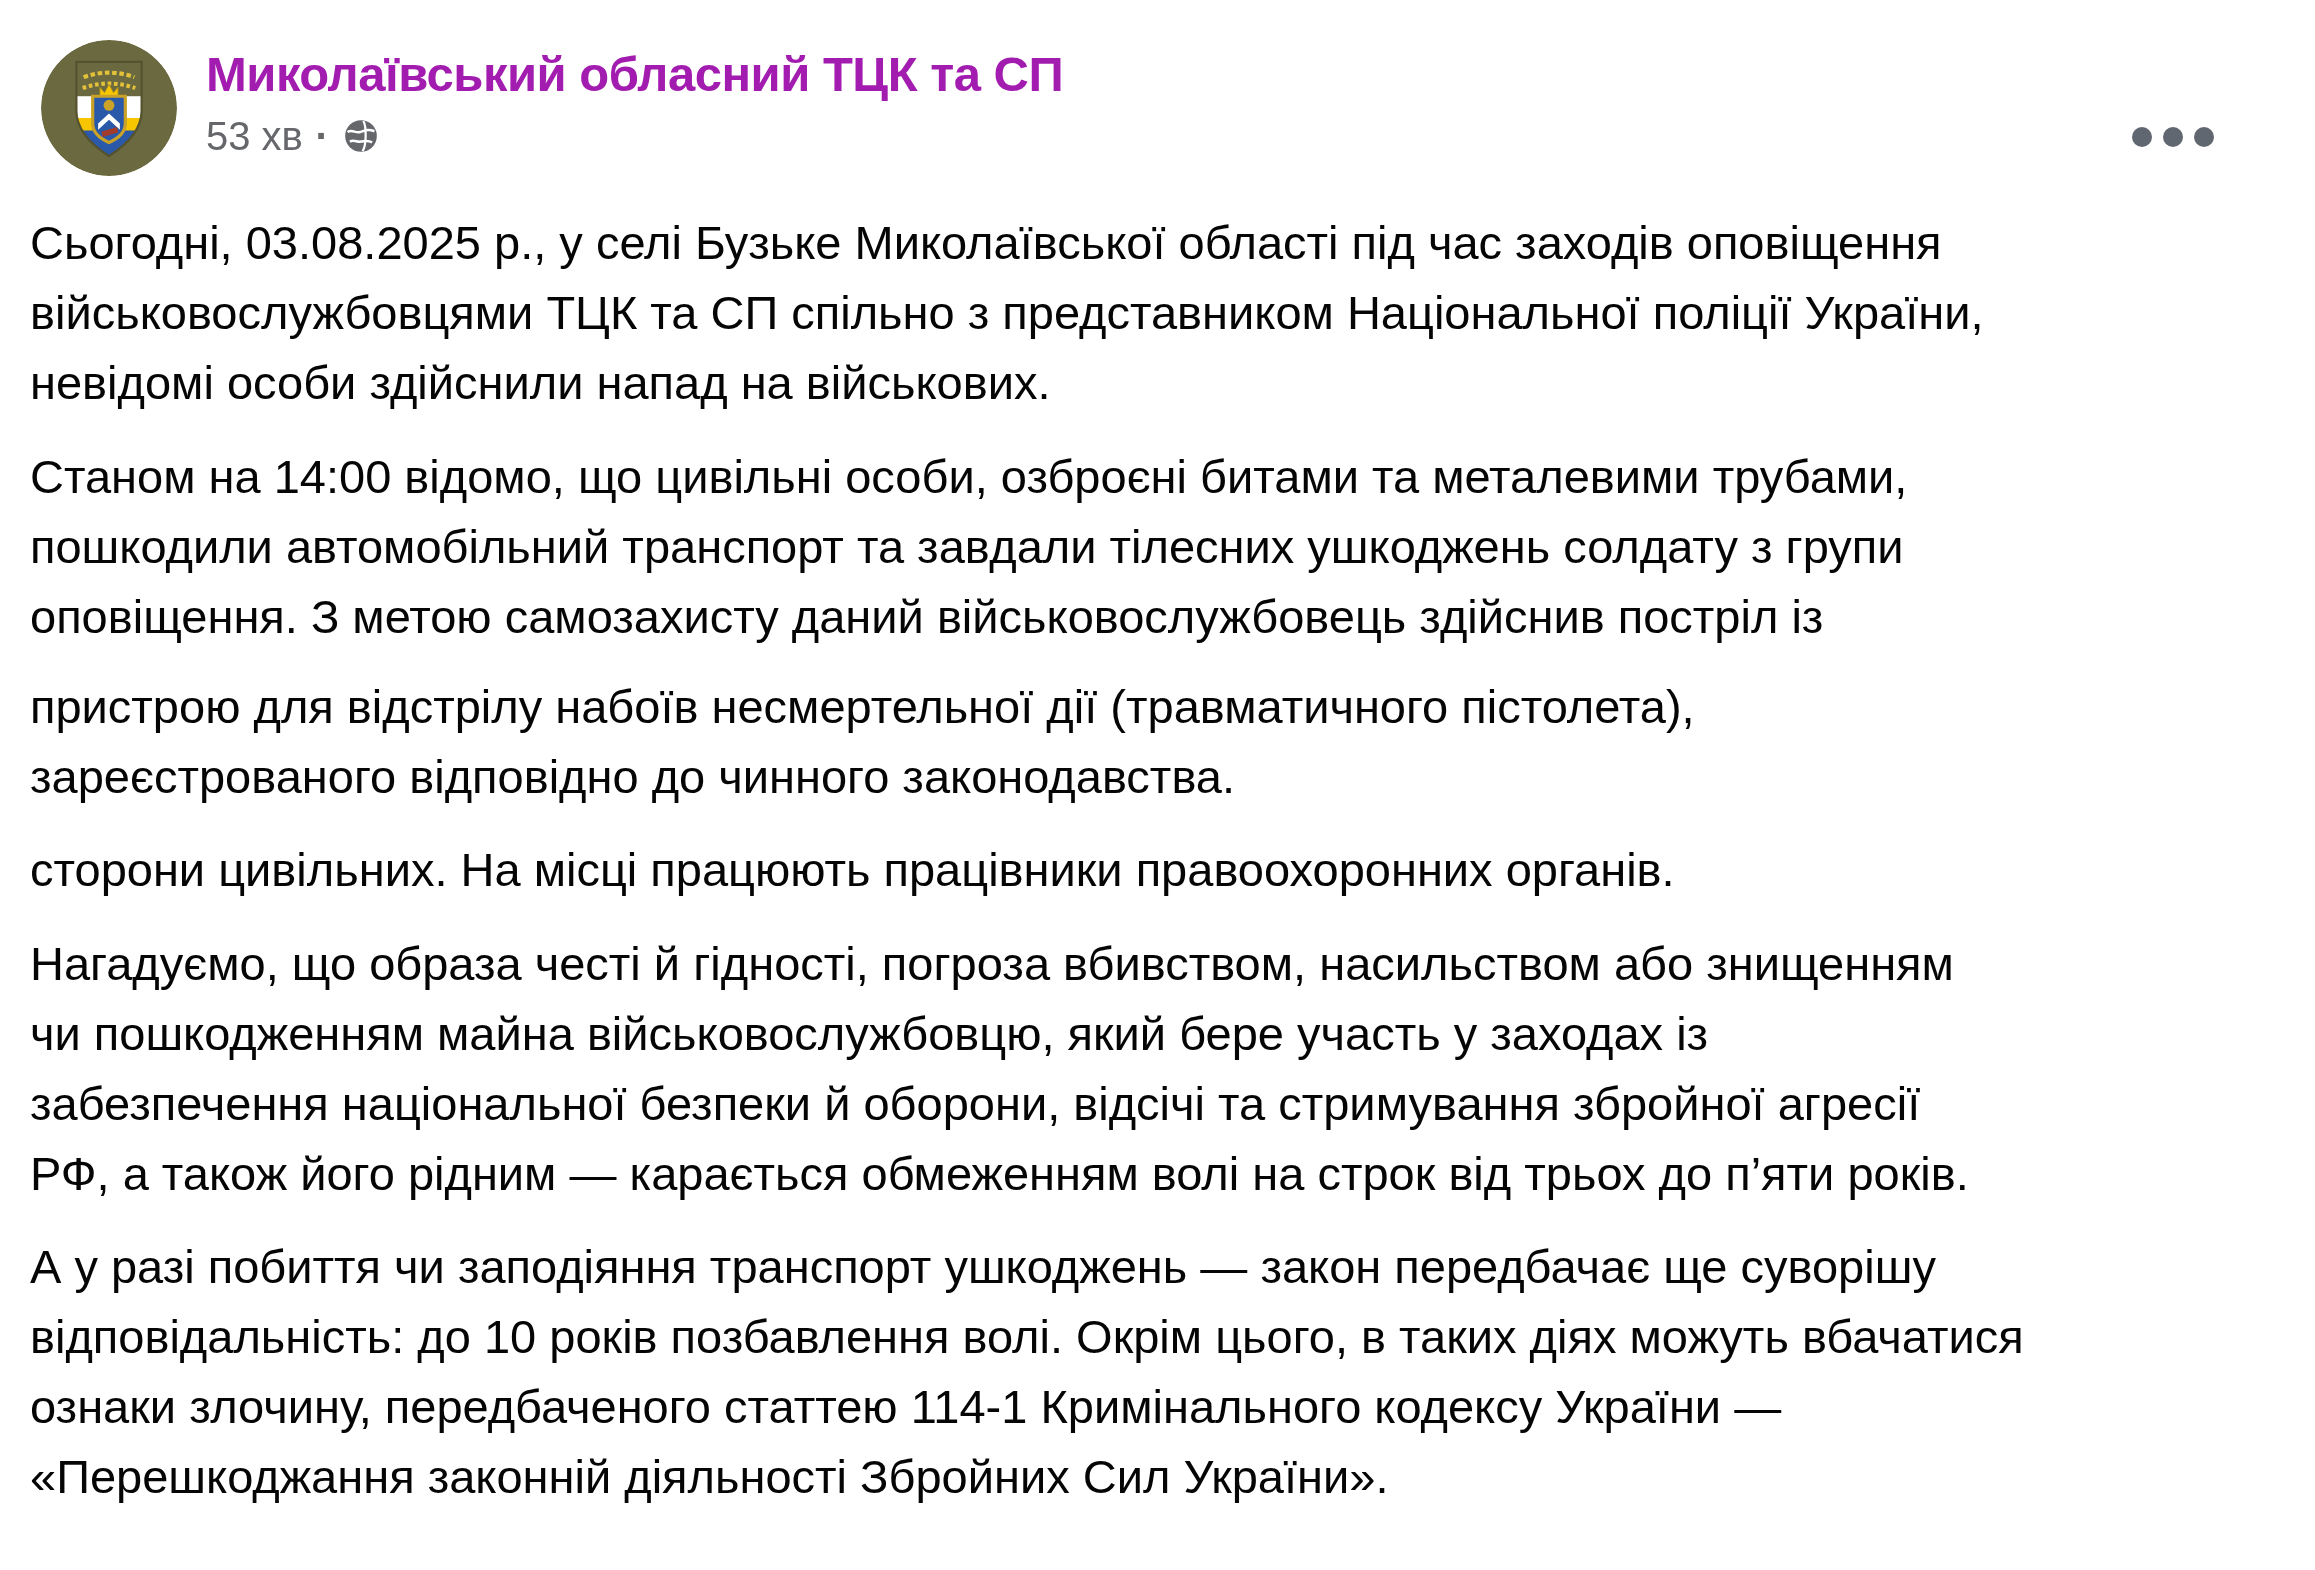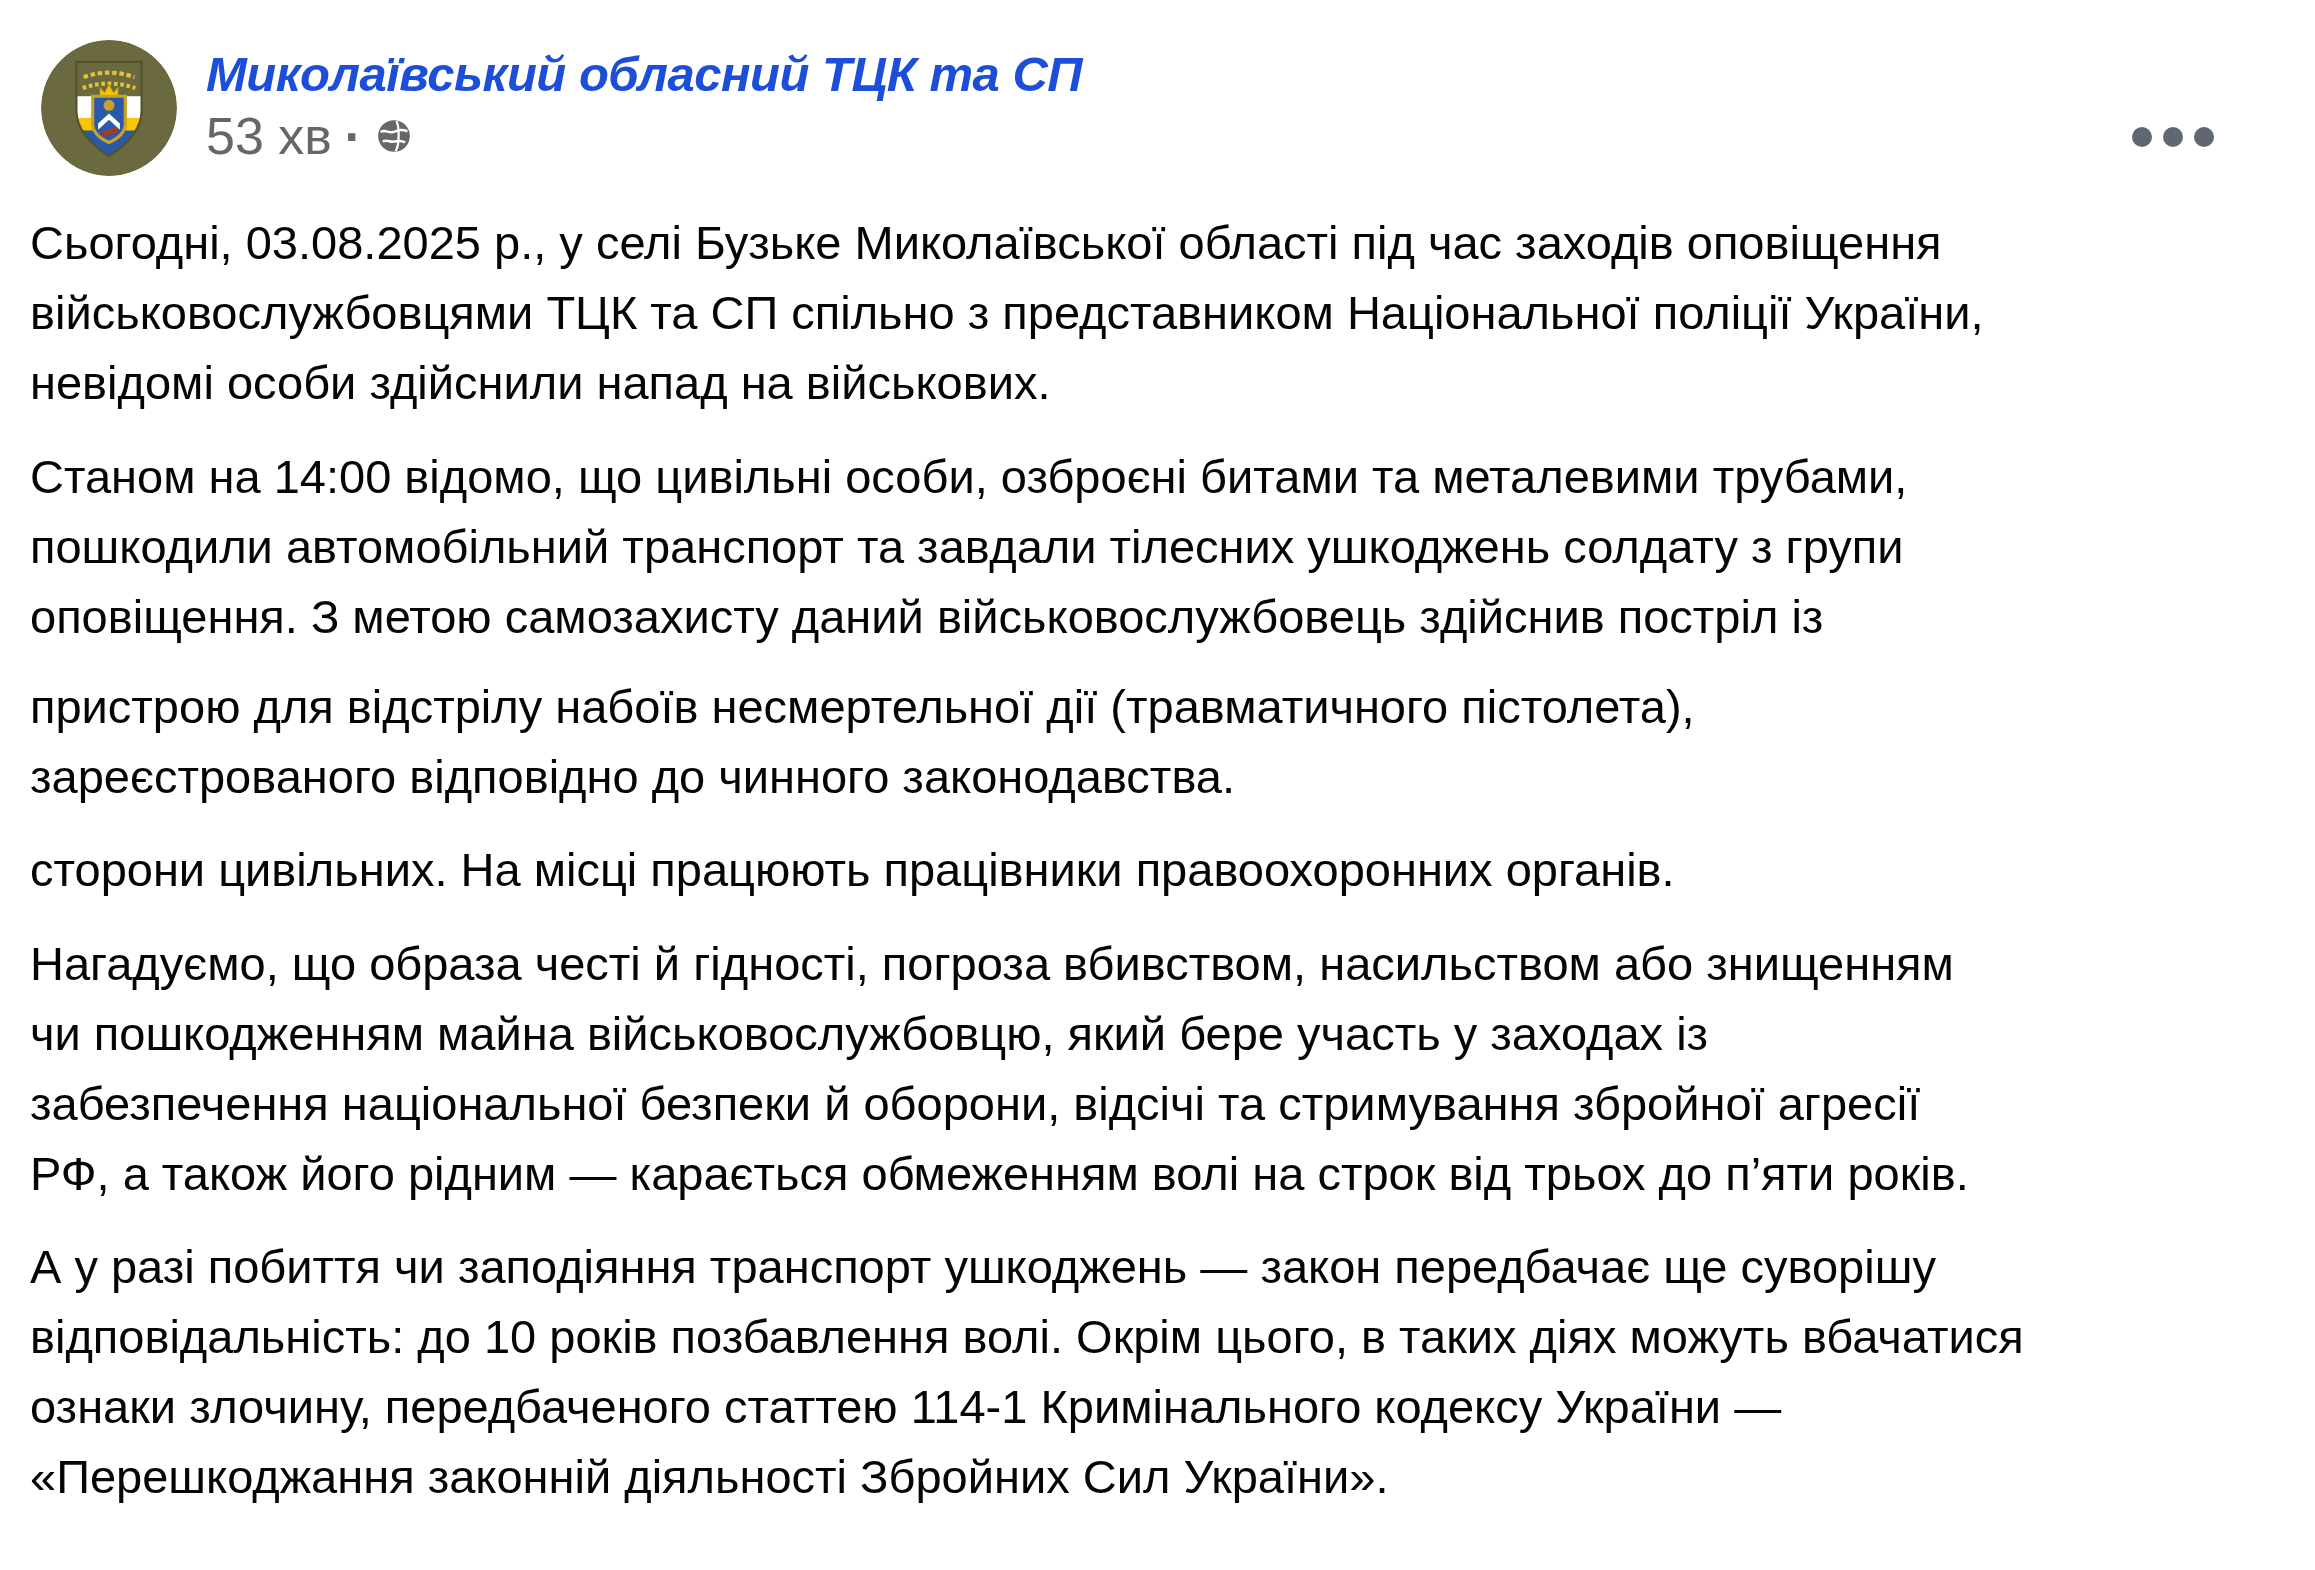--- a/index.html
+++ b/index.html
@@ -28,32 +28,31 @@
     overflow: hidden;
     flex: none;
     cursor: pointer;
   }
   .avatar svg { display: block; width: 136px; height: 136px; }
   .header-text { margin-left: 29px; padding-top: 3.6px; }
   .page-name {
     font-size: 49px;
     font-weight: 700;
     line-height: 60px;
-    color: #1d4ed8;
+    color: #a21caf;
     letter-spacing: -0.5px;
     cursor: pointer;
-    font-style: italic;
   }
   .meta {
     margin-top: 11px;
     display: flex;
     align-items: center;
     gap: 12.7px;
     color: #65676B;
-    font-size: 52px;
+    font-size: 40px;
     line-height: 43px;
   }
   .meta .timestamp { cursor: pointer; }
   .meta .sep { font-weight: 700; }
   .globe { display: inline-flex; }
   .globe svg { width: 38px; height: 38px; display: block; }
   .menu-button {
     position: absolute;
     top: 78px; right: 52px;
     display: flex;

